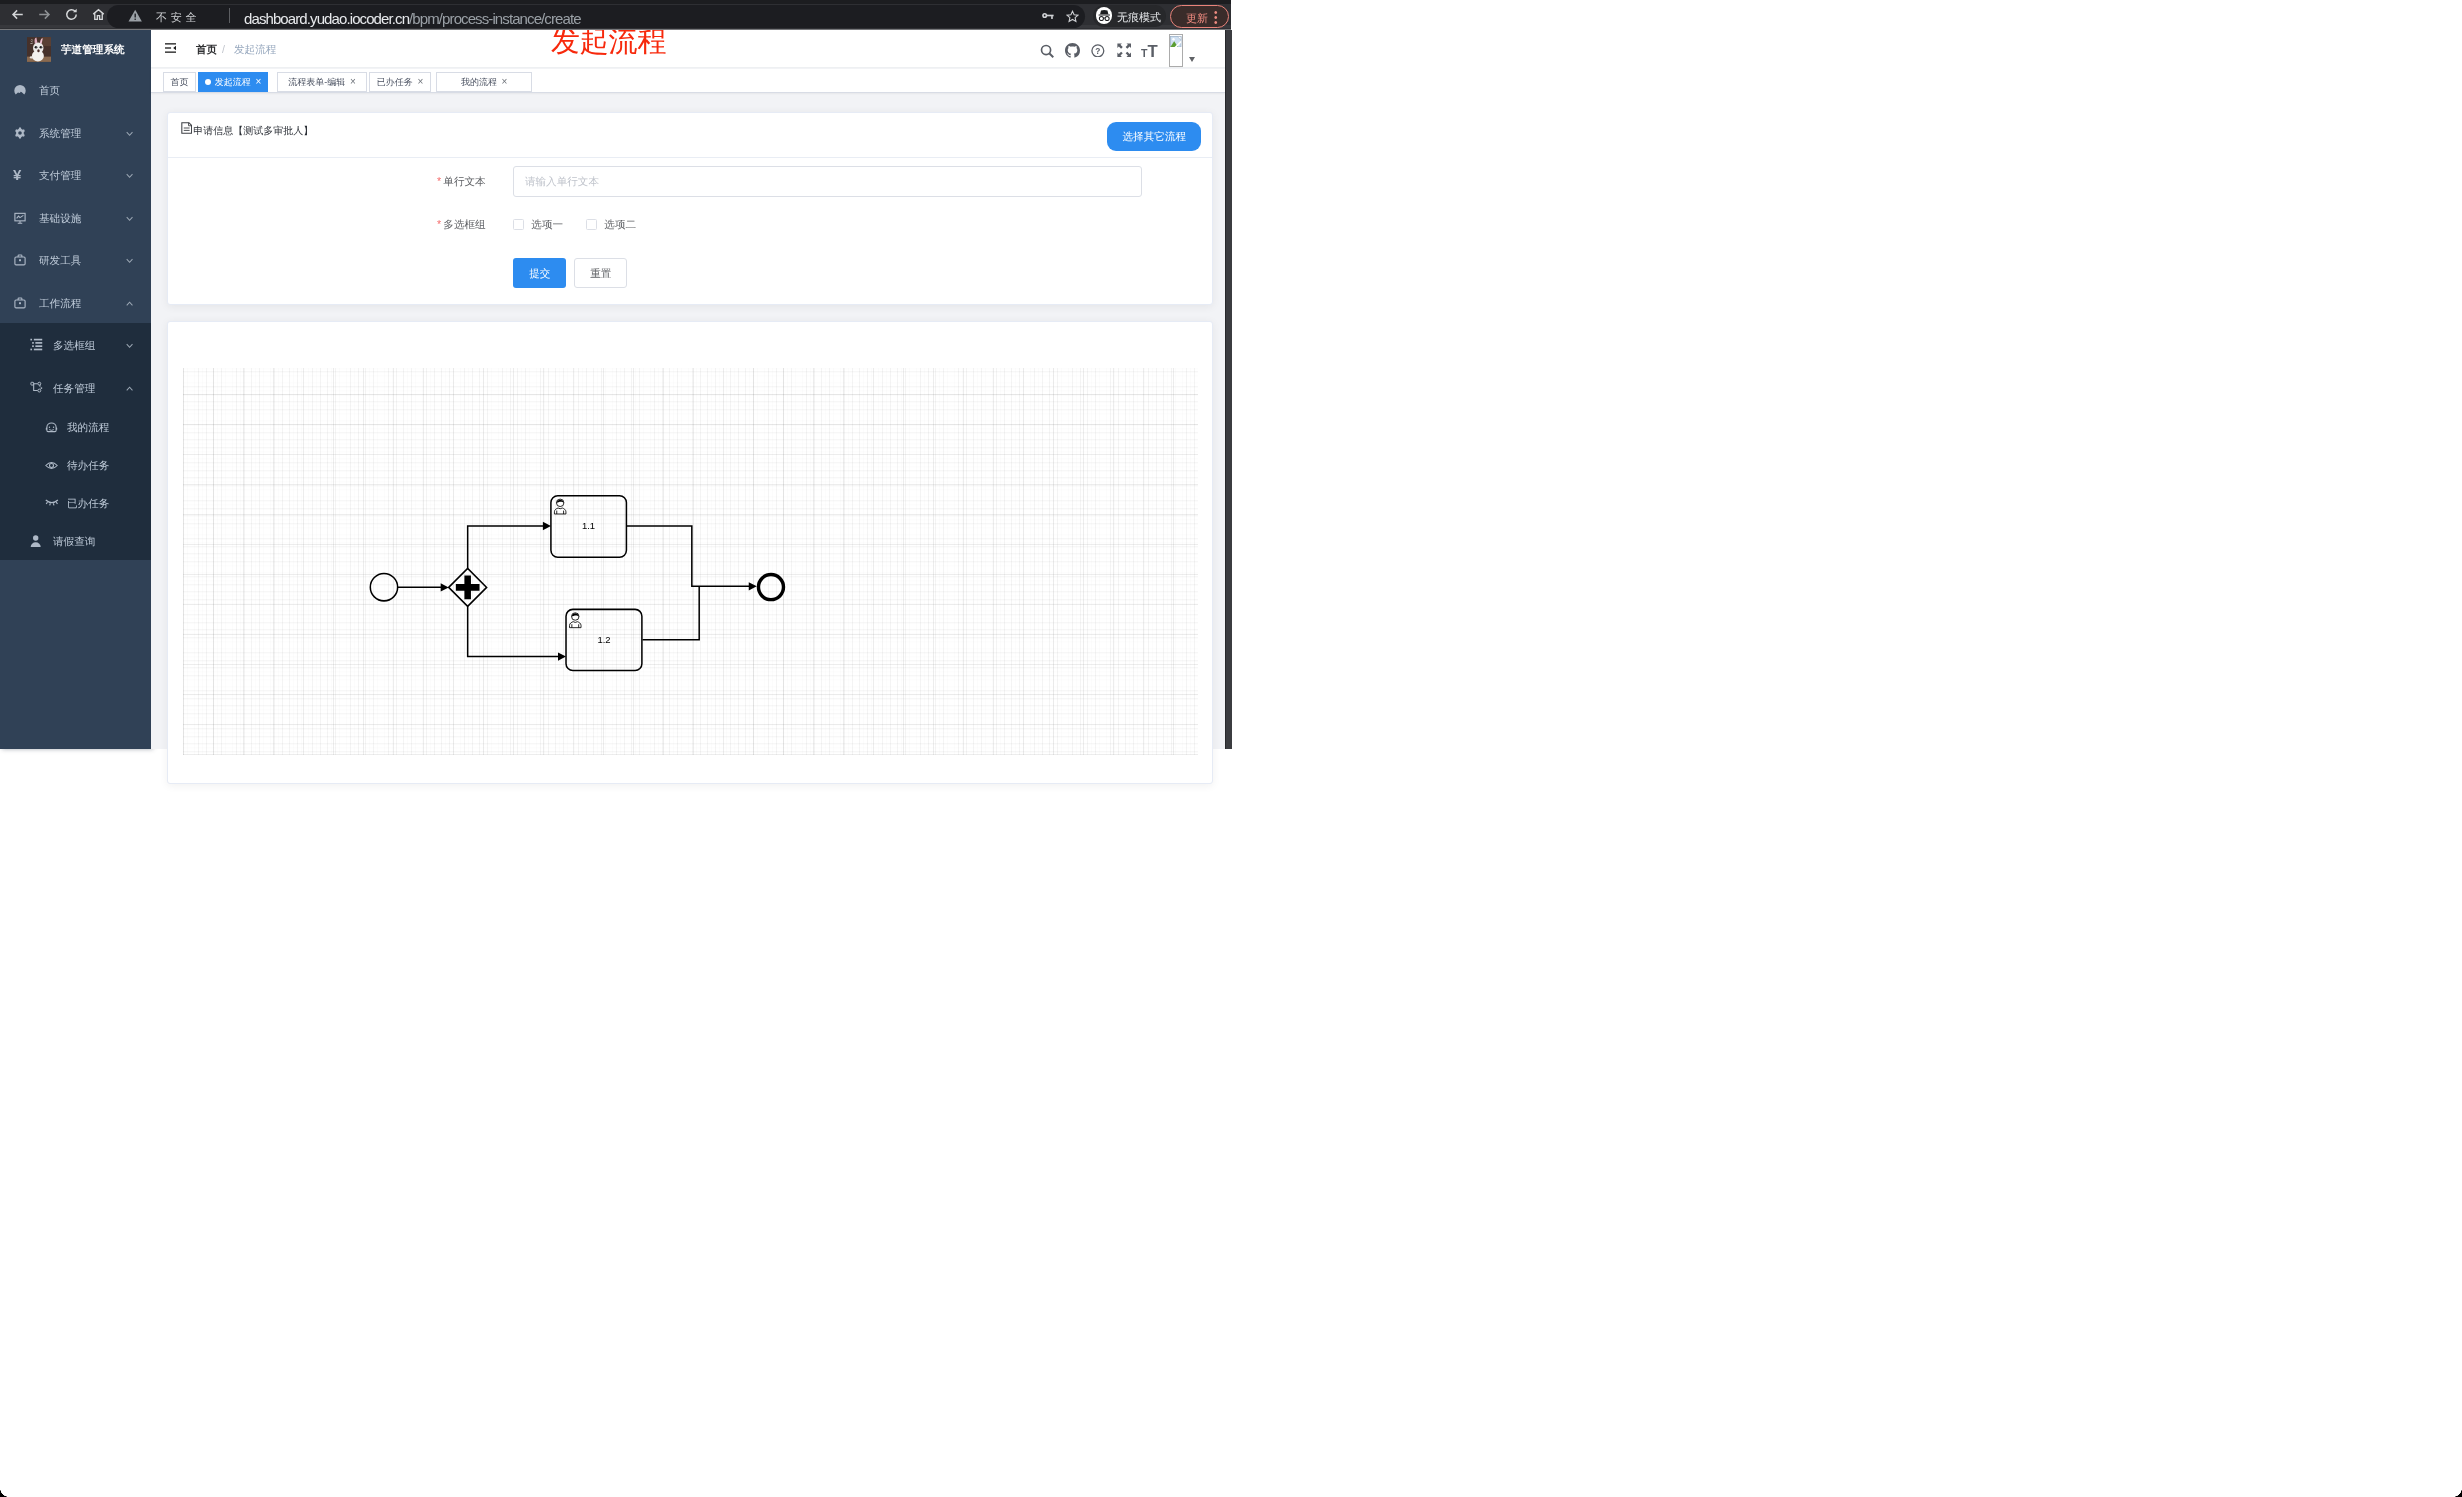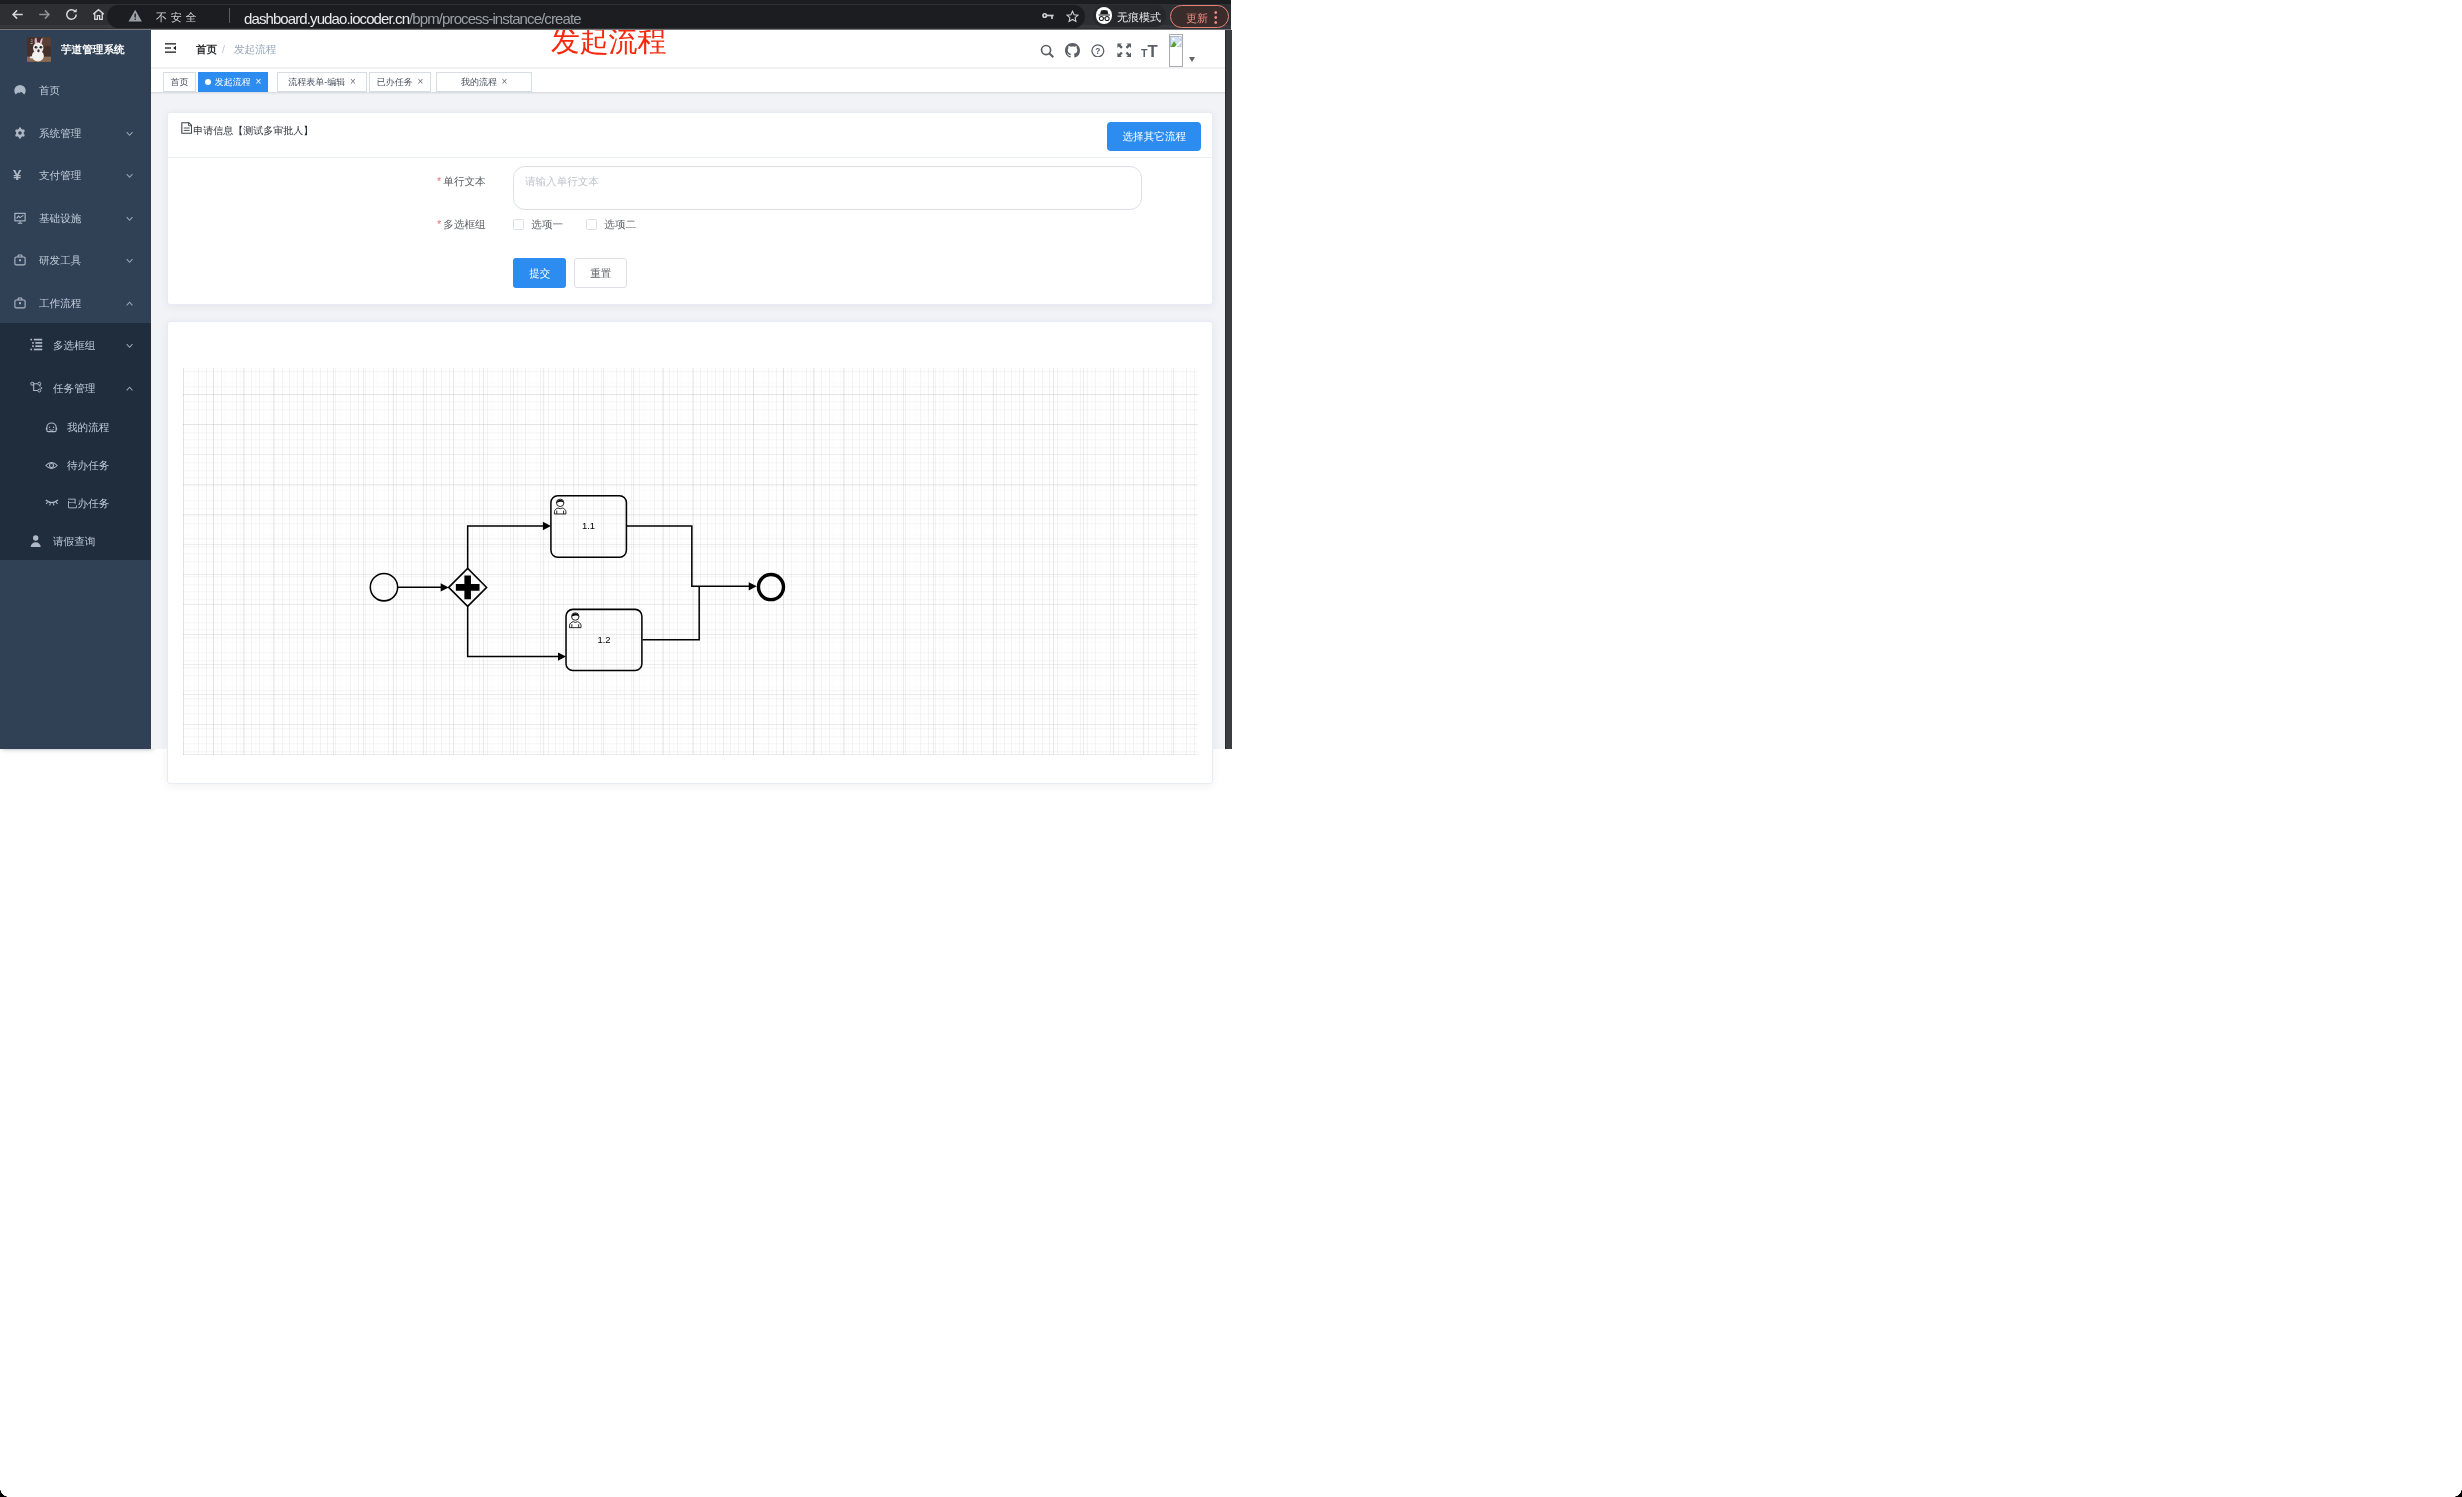--- a/index.html
+++ b/index.html
@@ -48,24 +48,24 @@
 .tag.active { background:#2d8cf0; border-color:#2d8cf0; color:#fff; }
 .tag.active .x { color:#fff; }
 .tag .dot { display:inline-block; width:6px; height:6px; border-radius:50%; background:#fff; margin-right:3.8px; position:relative; top:-0.8px;}
 #appbg { position:absolute; left:0; top:63px; width:1074px; height:656px; background:#f2f3f6; }
 .card { position:absolute; background:#fff; border:0.8px solid #e6ebf5; border-radius:3px; box-shadow:0 1.5px 9px 0 rgba(0,0,0,.06); }
 #card1 { left:16.3px; top:82px; width:1046px; height:193px; }
 #card2 { left:16.3px; top:291px; width:1046px; height:463px; }
 .chead { position:absolute; left:0; top:0; width:100%; height:46px; border-bottom:0.8px solid #e9edf4; }
 .chead svg { position:absolute; left:12px; top:14.4px; }
 .chead .t2 { position:absolute; left:25px; top:16px; font-size:10px; color:#2b2f36; }
-#selbtn { position:absolute; left:939px; top:9px; width:94px; height:28.5px; background:#2d8cf0; border-radius:4px; color:#fff; font-size:10.6px; text-align:center; line-height:28.5px; }
+#selbtn { position:absolute; left:939px; top:9px; width:94px; height:28.5px; background:#2d8cf0; border-radius:9px; color:#fff; font-size:10.6px; text-align:center; line-height:28.5px; }
 .flabel { position:absolute; font-size:10.6px; color:#606266; width:84px; text-align:center; }
 .flabel .req { color:#f56c6c; margin-right:2.3px; }
-#input1 { position:absolute; left:345px; top:53px; width:629px; height:44px; border:0.8px solid #dcdfe6; border-radius:12px; background:#fff; }
+#input1 { position:absolute; left:345px; top:53px; width:629px; height:31px; border:0.8px solid #dcdfe6; border-radius:3px; background:#fff; }
 #input1 .ph { position:absolute; left:10.6px; top:7.6px; font-size:10.6px; color:#c0c4cc; }
 .cbx { position:absolute; width:10.6px; height:10.6px; border:0.8px solid #dcdfe6; border-radius:1.5px; background:#fff; }
 .cbl { position:absolute; font-size:10.6px; color:#606266; }
 .btn { position:absolute; width:53px; height:30px; border-radius:3px; font-size:10.6px; text-align:center; line-height:30px; }
 #btnsubmit { left:345px; top:145px; background:#2d8cf0; color:#fff; }
 #btnreset { left:406px; top:145px; background:#fff; color:#606266; border:0.8px solid #dcdfe6; line-height:28.5px; }
 
 #canvas { position:absolute; left:15px; top:46px; width:1015px; height:387px; background-color:#fff;
   background-image:
     repeating-linear-gradient(to right, rgba(0,0,0,0.012) 0 0.8px, transparent 0.8px 3.8px),

